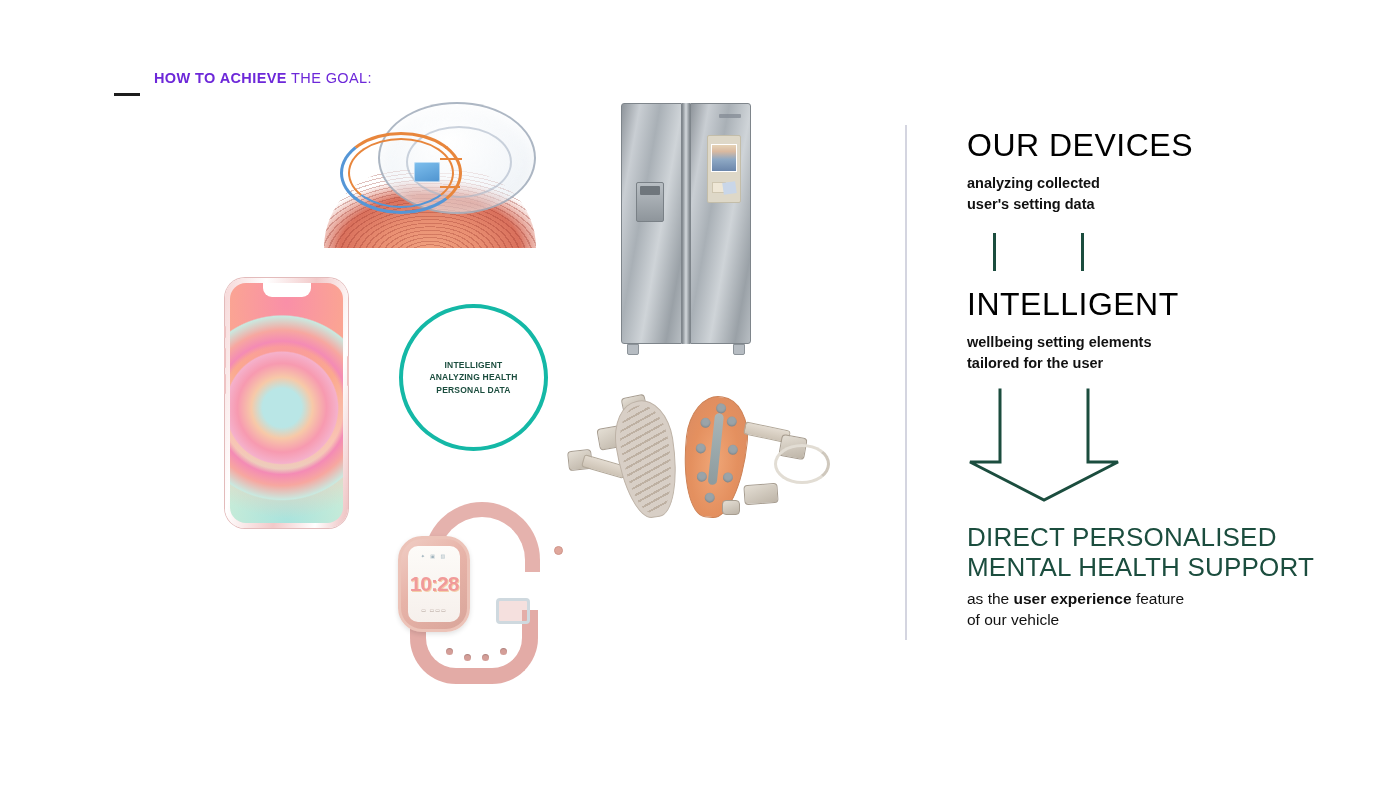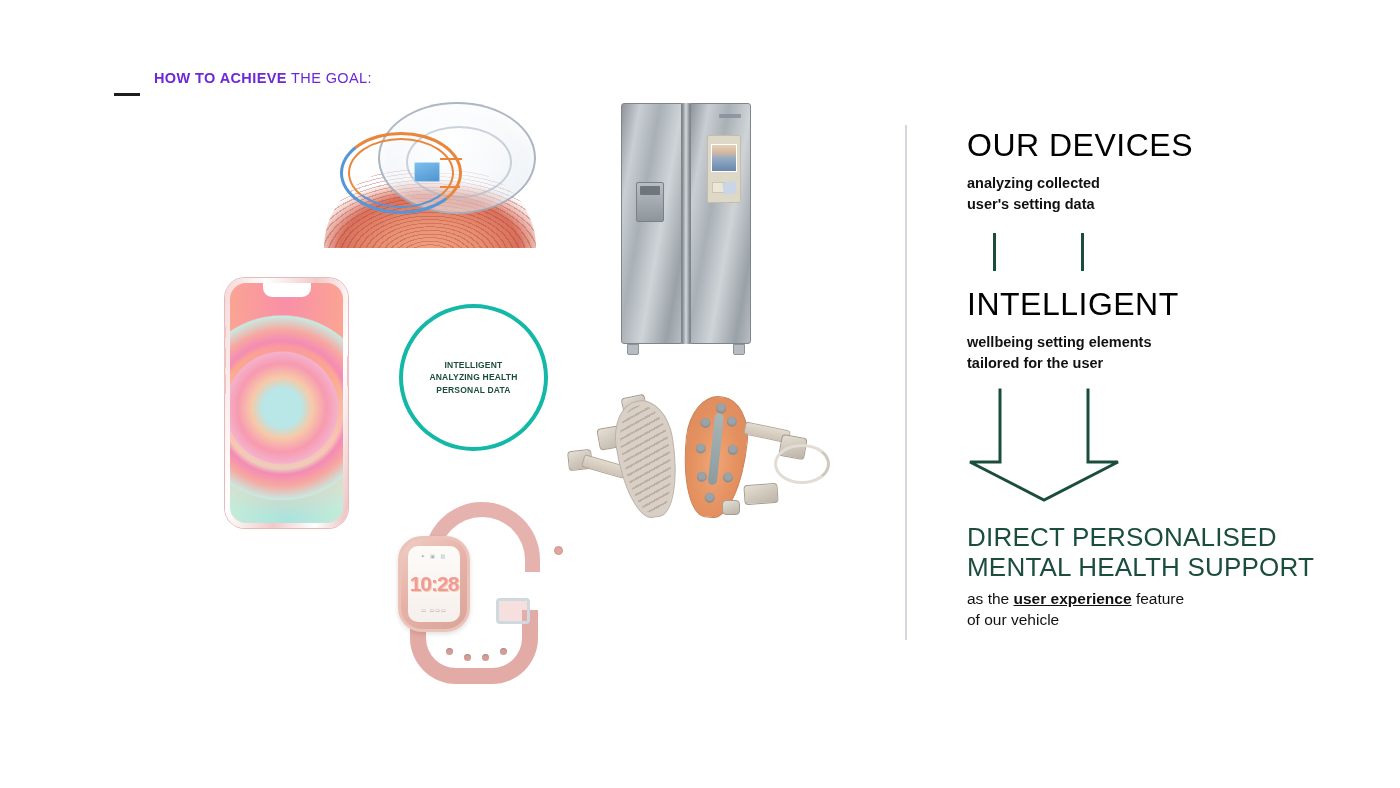--- a/index.html
+++ b/index.html
@@ -214,21 +214,21 @@
   }
   .connector { position:relative; height:60px; margin-top:12px; }
   .connector-bar { position:absolute; top:6px; width:3px; height:38px; background:#1b4d3e; }
 
   .arrow-wrap { position:absolute; left:968px; top:388px; width:152px; height:114px; }
 
   .final-green {
     font-size: 26px; font-weight: 400; color:#1b4d3e; line-height:1.14; letter-spacing:.2px;
   }
   .final-sub { margin-top: 7px; font-size:15.5px; font-weight:400; color:#111; line-height:1.35; }
-  .final-sub b { font-weight:700;text-decoration:underline; }
+  .final-sub b { font-weight:700; }
 
   
   .note {
     position:absolute; left:114px; top:680px;
     font-size:9.5px; font-weight:700; color:#111; line-height:1.55; letter-spacing:.2px;
   }
 </style>
 </head>
 <body>
 

